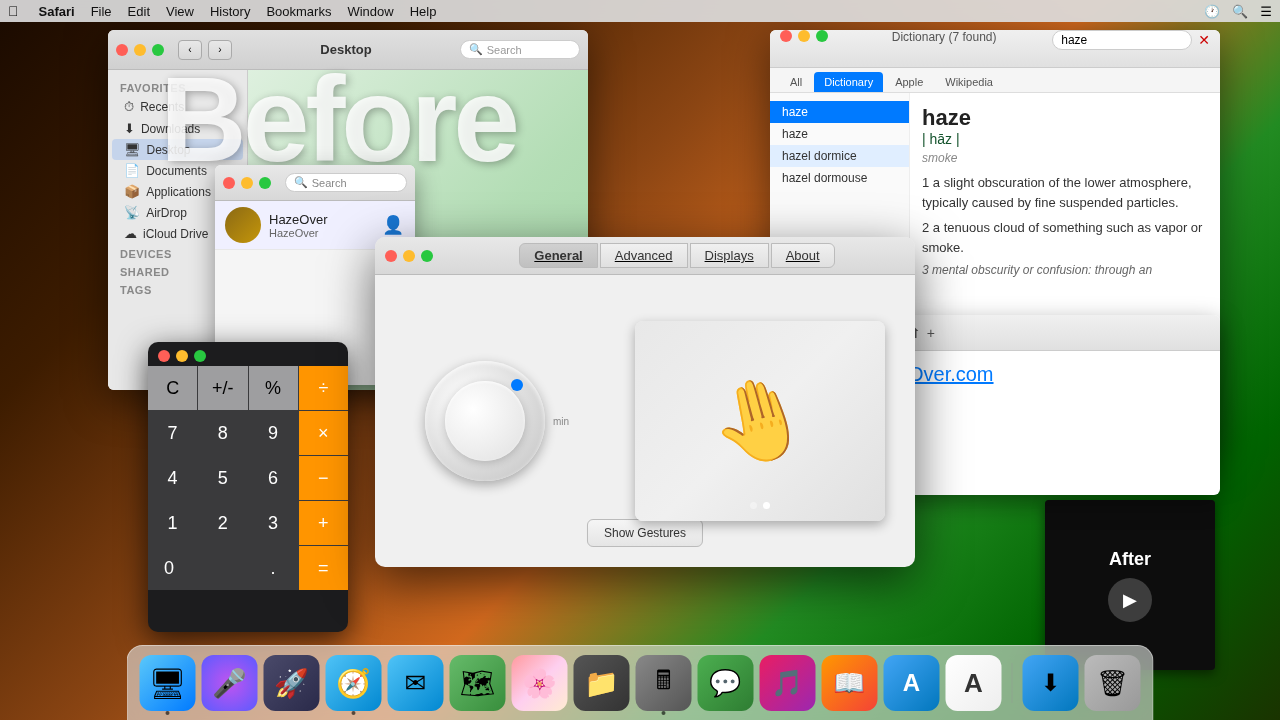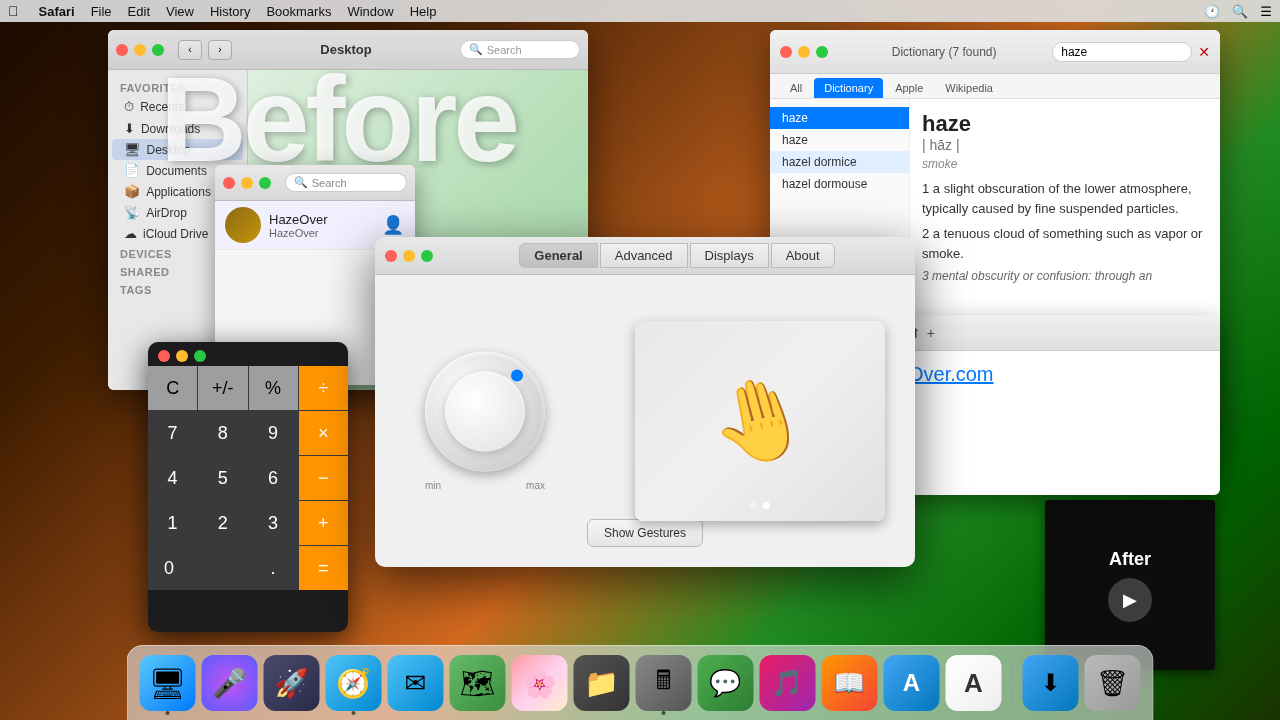--- a/index.html
+++ b/index.html
@@ -180,25 +180,25 @@
       top: 30px; right: 60px;
       width: 450px;
       height: 420px;
       background: white;
       border-radius: 6px;
       box-shadow: 0 10px 40px rgba(0,0,0,0.5);
       z-index: 20;
       overflow: hidden;
     }
     .dict-toolbar {
-      height: 44px;
+      height: 38px;
       background: linear-gradient(to bottom, #f0f0f0, #e0e0e0);
       border-bottom: 1px solid #ccc;
       display: flex;
-      align-items: center;
+      align-items: flex-start;
       padding: 0 10px;
       gap: 8px;
     }
     .dict-title {
       font-size: 12px;
       color: #555;
       margin: 0 auto;
     }
     .dict-search {
       background: white;
@@ -248,21 +248,21 @@
       flex: 1;
       padding: 12px;
       overflow-y: auto;
       font-size: 13px;
     }
     .dict-word {
       font-size: 22px;
       font-weight: 700;
       color: #222;
     }
-    .dict-phonetic { font-size: 14px; color: #737373; margin-bottom: 4px; }
+    .dict-phonetic { font-size: 14px; color: #14532d; margin-bottom: 4px; }
     .dict-pos { font-size: 12px; color: #888; font-style: italic; margin-bottom: 8px; }
     .dict-definition { font-size: 13px; color: #333; line-height: 1.5; margin-bottom: 6px; }
     .dict-example { font-size: 12px; color: #666; font-style: italic; }
 
     
     .hazeover-finder {
       position: absolute;
       top: 165px; left: 215px;
       width: 200px;
       height: 220px;
@@ -315,20 +315,21 @@
     .hazeover-prefs {
       position: absolute;
       top: 237px; left: 375px;
       width: 540px;
       height: 330px;
       background: #f0f0f0;
       border-radius: 10px;
       box-shadow: 0 15px 50px rgba(0,0,0,0.6);
       z-index: 50;
       overflow: hidden;
+      text-decoration: underline;
     }
     .prefs-titlebar {
       height: 38px;
       background: linear-gradient(to bottom, #e8e8e8, #d8d8d8);
       border-bottom: 1px solid #bbb;
       display: flex;
       align-items: center;
       padding: 0 10px;
       gap: 8px;
     }
@@ -354,21 +355,21 @@
     }
     .prefs-body {
       display: flex;
       height: calc(100% - 38px);
       align-items: center;
       justify-content: center;
       position: relative;
     }
     .knob-container {
       display: flex;
-      flex-direction: column;
+      flex-direction: row;
       align-items: center;
       gap: 8px;
       position: absolute;
       left: 50px;
       top: 50%;
       transform: translateY(-50%);
     }
     .knob-outer {
       width: 120px; height: 120px;
       border-radius: 50%;

